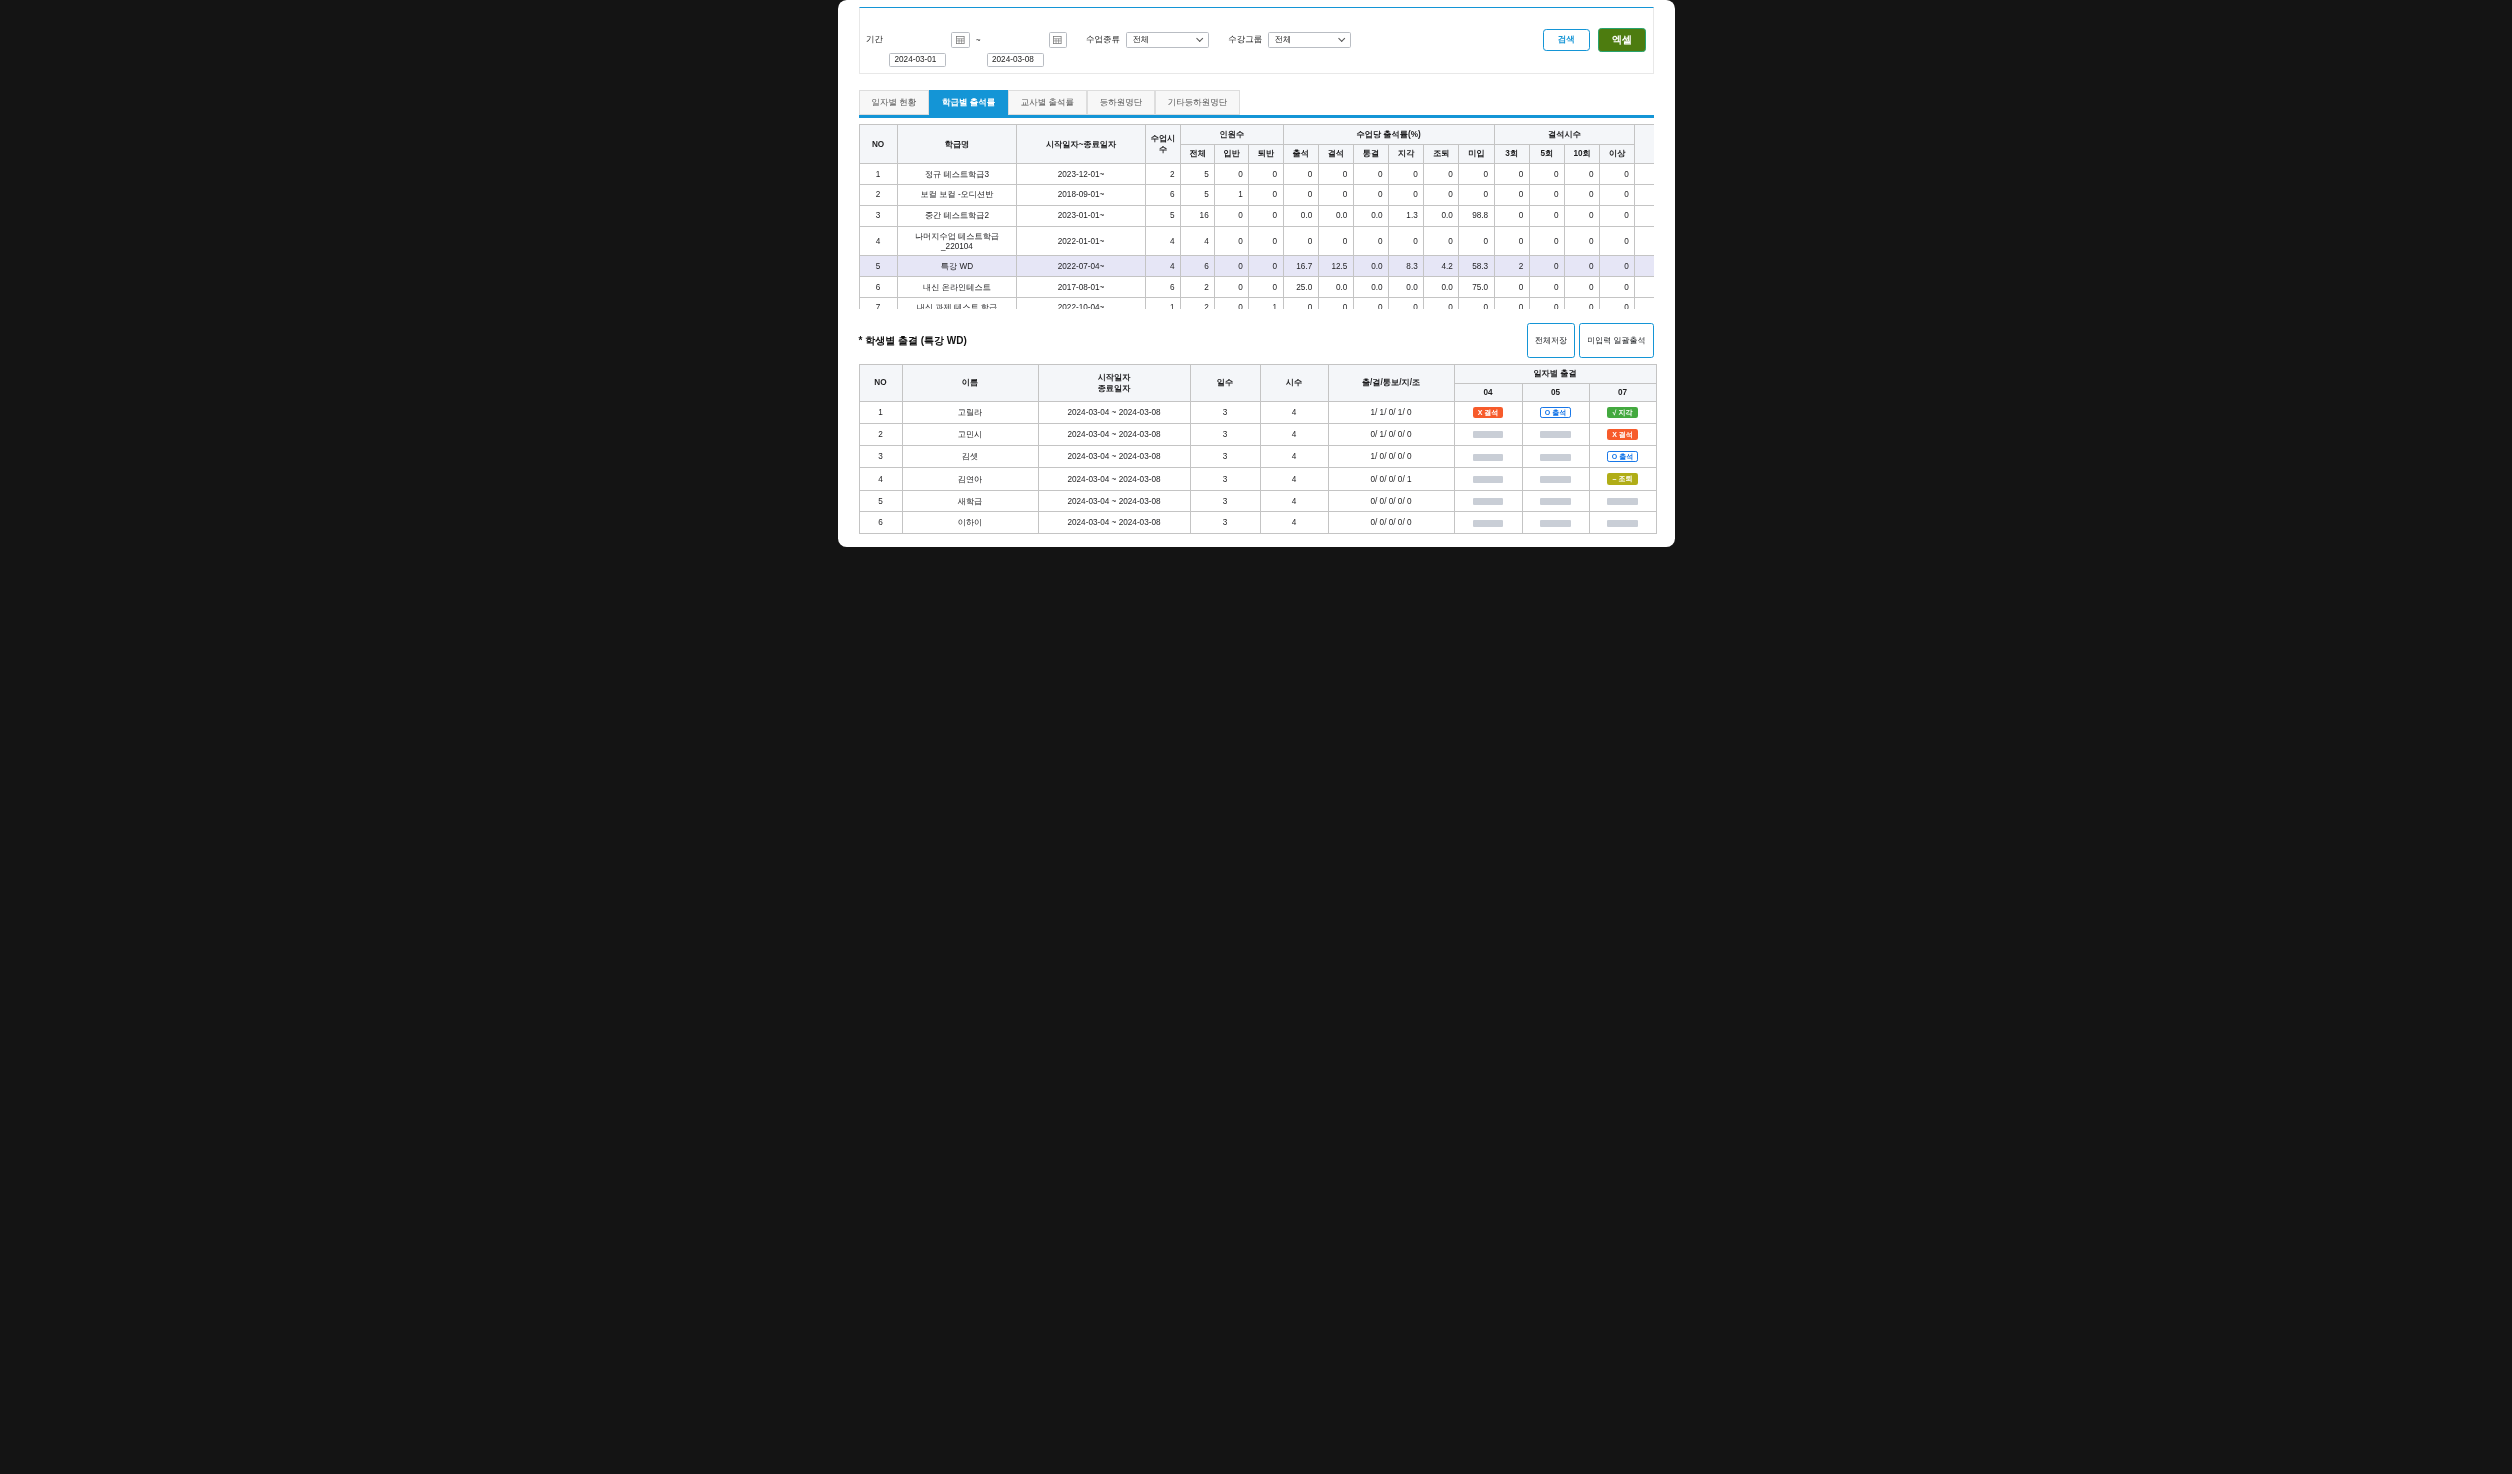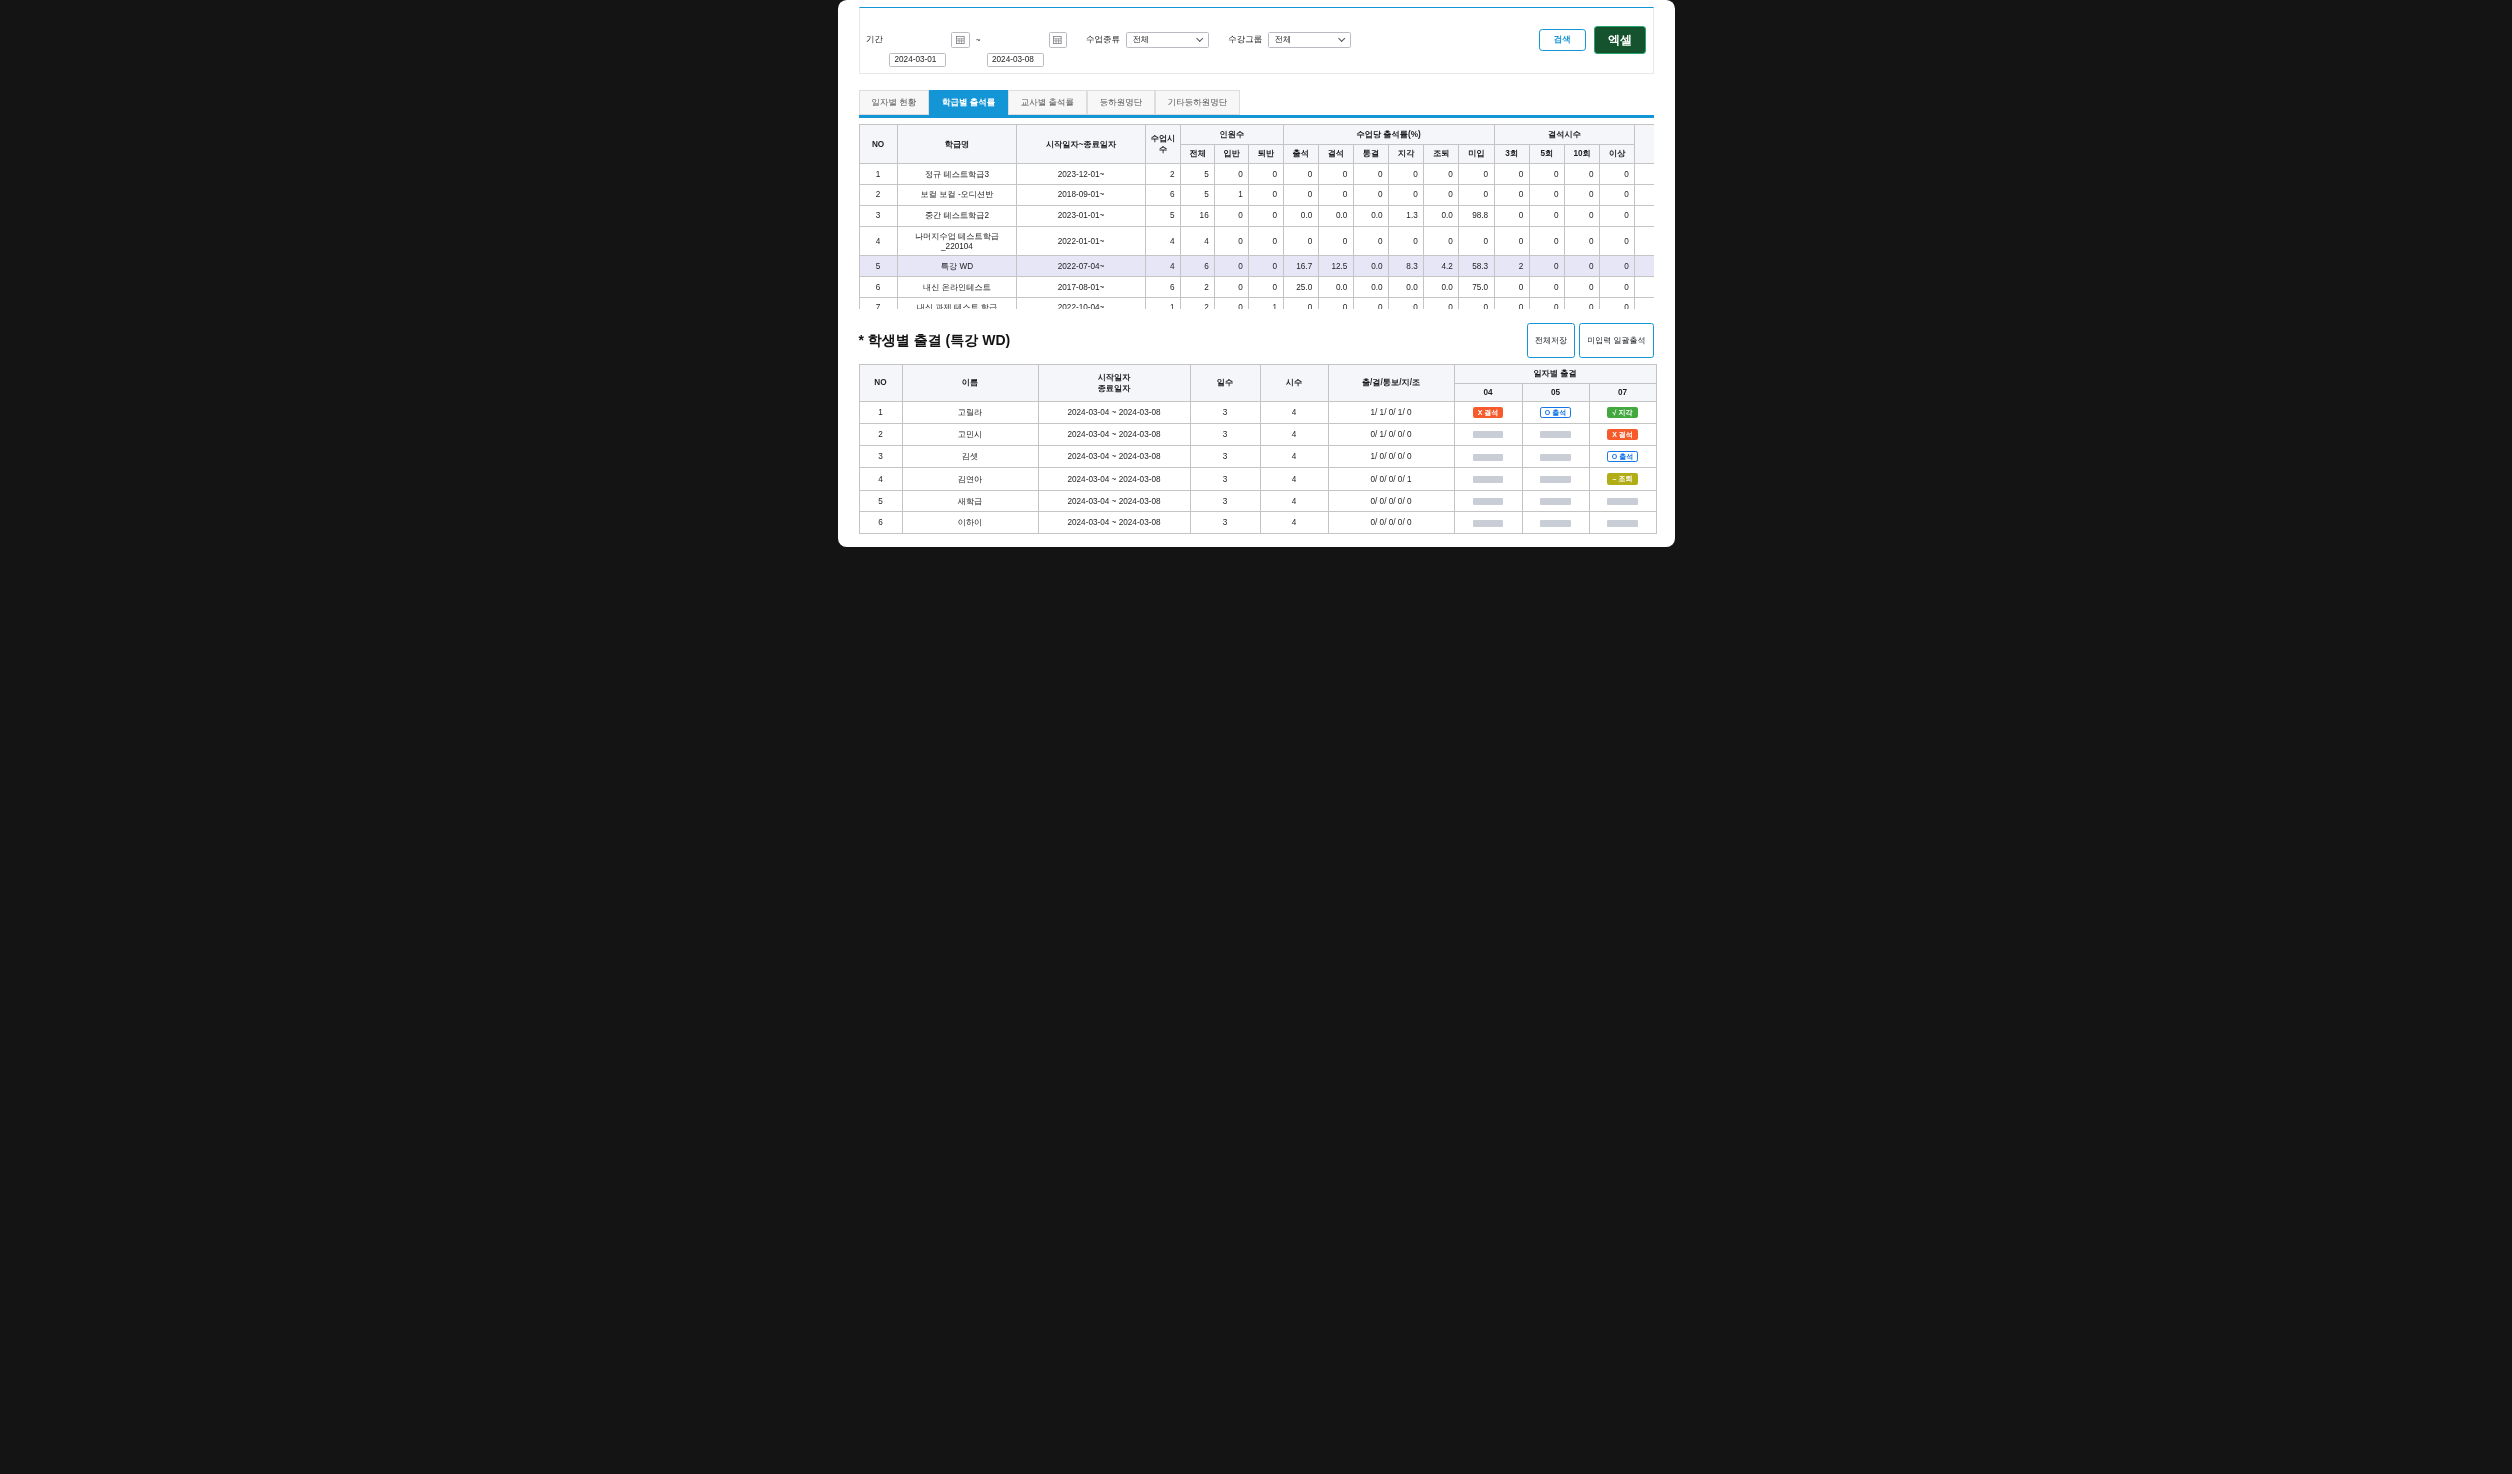--- a/index.html
+++ b/index.html
@@ -31,22 +31,22 @@
   .chev {
     width:4.4px; height:4.4px; border-right:1px solid #555; border-bottom:1px solid #555;
     transform:rotate(45deg); margin-top:-2.2px;
   }
   .spacer { flex:1; }
   .btn-search {
     background:#fff; border:0.5px solid #1495d6; color:#1495d6; font-weight:600;
     border-radius:3.3px; font-size:8.5px; padding:3.8px 14px; cursor:pointer; font-family:inherit;
   }
   .btn-excel {
-    background:#14532d; border:0.5px solid #28a36d; color:#fff; font-weight:700;
-    border-radius:3.3px; font-size:12px; padding:4.4px 13px; cursor:pointer; font-family:inherit; margin-left:3.3px;
+    background:#4d7c0f; border:0.5px solid #28a36d; color:#fff; font-weight:700;
+    border-radius:3.3px; font-size:10px; padding:4.4px 13px; cursor:pointer; font-family:inherit; margin-left:3.3px;
   }
   
   .tabs { margin-top:16.4px; display:flex;align-items:flex-end; }
   .tab {
     padding:0 12px; height:23px; line-height:23px; background:#f7f7f7;
     border:0.5px solid #ddd; margin-right:-0.5px; color:#555; font-size:8.5px;
     cursor:pointer; white-space:nowrap;
   }
   .tab.active { background:#1495d6; border-color:#1495d6; color:#fff; font-weight:700; position:relative; z-index:1; }
   .tab-bar { height:2.7px; background:#1495d6; }
@@ -59,21 +59,21 @@
   .r { text-align:right; }
   
   .t1wrap { margin-top:6.5px; height:185px; overflow:hidden; }
   .t1 { border-top:1.1px solid #666; }
   .t1 tr.highlight td { background:#e6e6f6; }
   .t1 td.gutter, .t1 th.gutter { background:#fff; }
   .t1 th.gutter { background:#f4f6f9; }
   .t1 tr.partial td { height:11px; padding:0; }
   
   .section-head { margin-top:14px; display:flex; align-items:center; }
-  .section-title { font-size:14px; font-weight:700; color:#111; }
+  .section-title { font-size:10px; font-weight:700; color:#111; }
   .section-head .spacer { flex:1; }
   .btn-outline {
     background:#fff; border:0.5px solid #1495d6; border-radius:2.7px; color:#16191d;
     font-size:8px; padding:11px 7px; cursor:pointer; margin-left:4.4px; font-family:inherit;
   }
   .t2 { margin-top:5.5px; }
   .t2 td { padding:4.9px 5.5px; }
   .hdr2line { line-height:1.35; }
   
   .badge {

